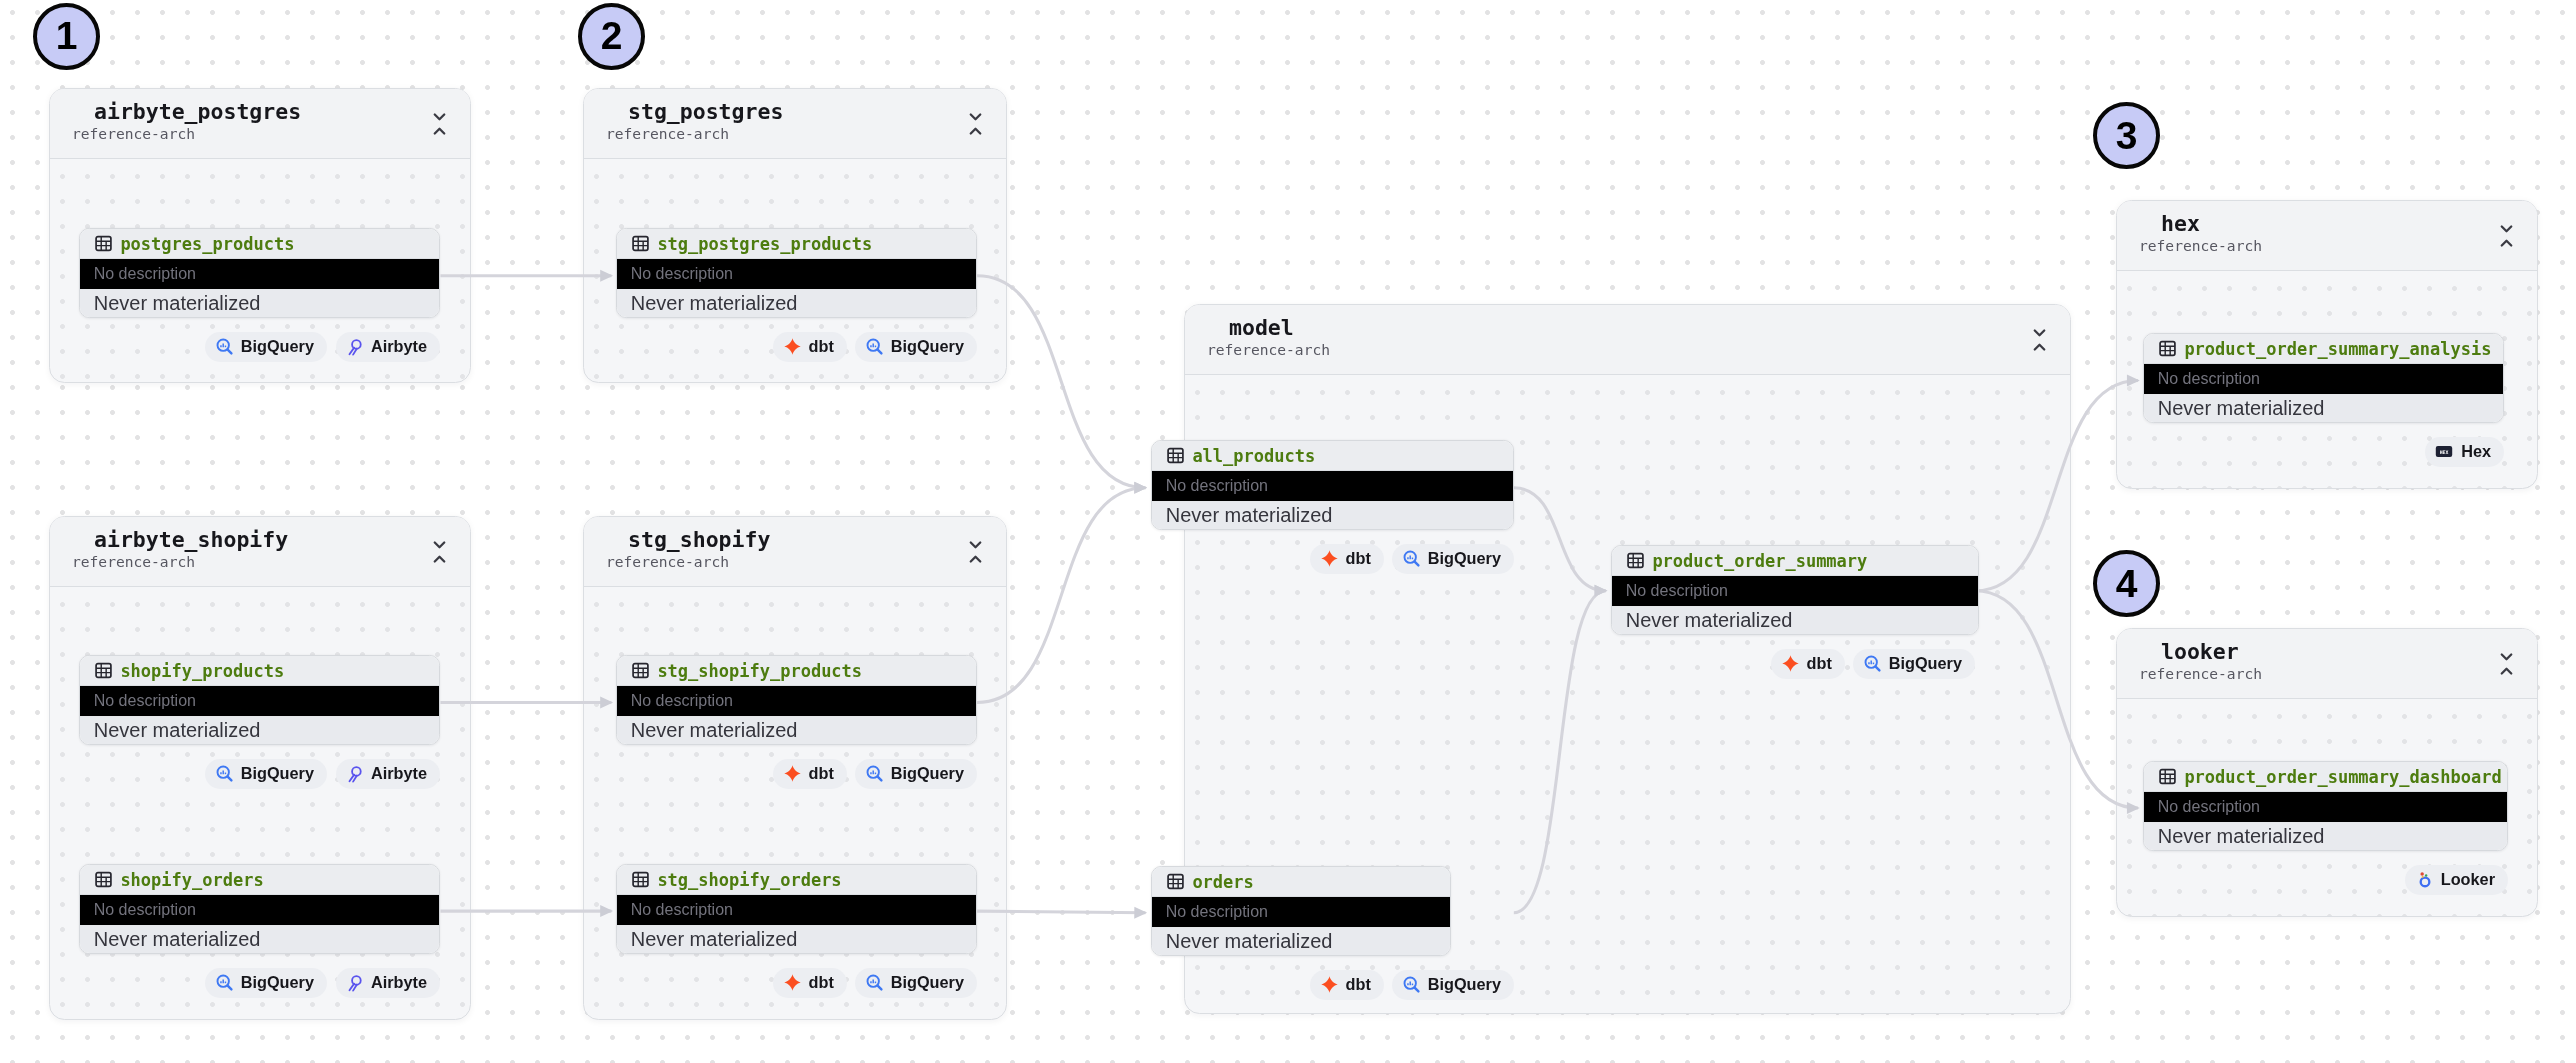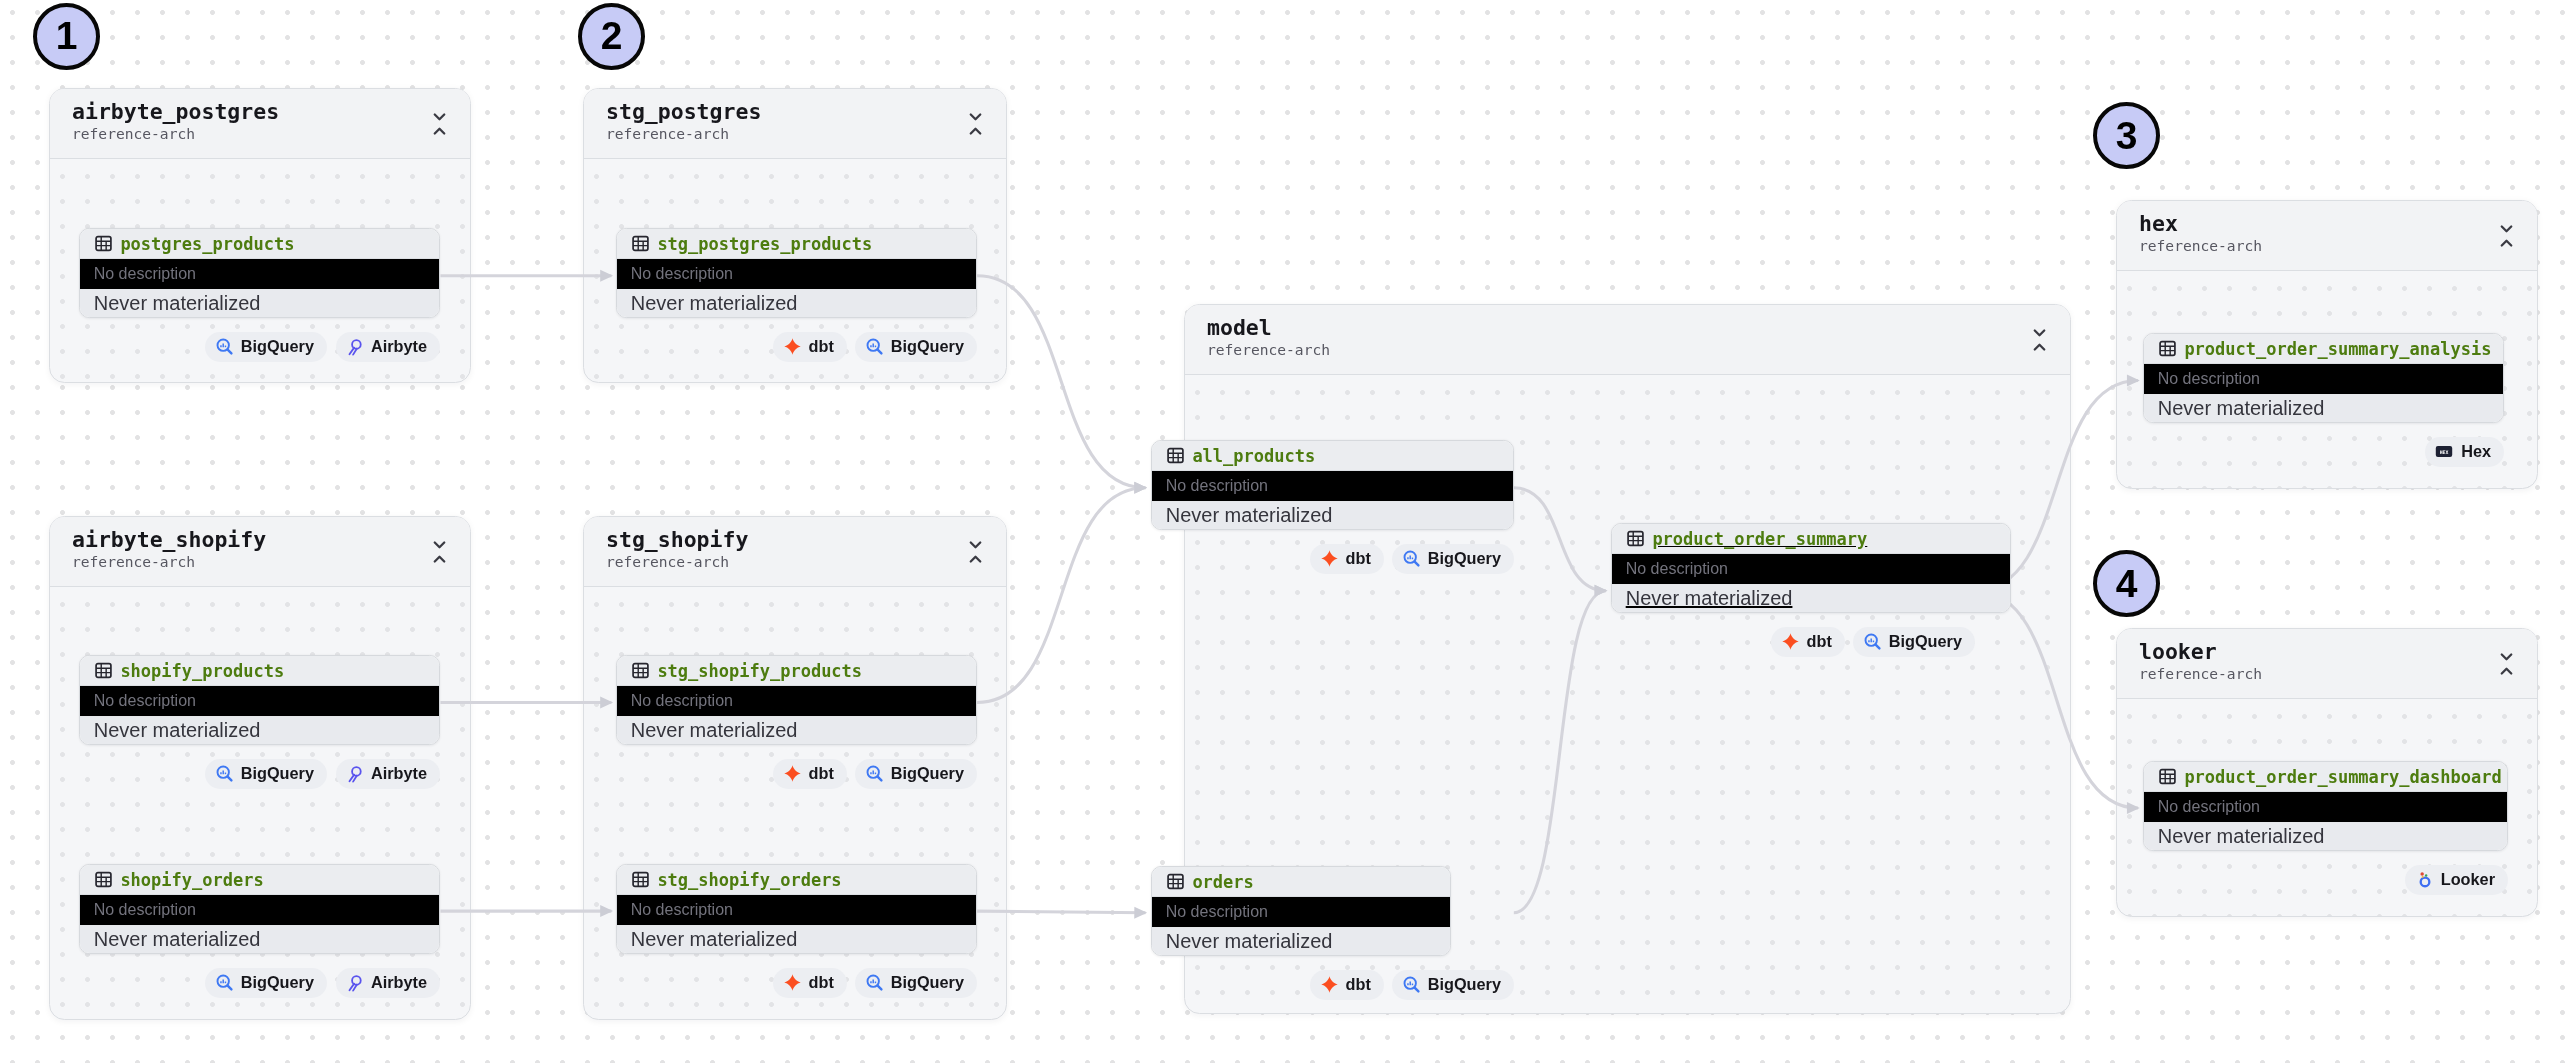--- a/index.html
+++ b/index.html
@@ -17,21 +17,21 @@
     background-image:radial-gradient(circle, rgba(63,63,70,0.10) 2.2px, transparent 2.4px);
     background-size:25px 25px;
     box-shadow:0 1.7px 6.9px rgba(20,20,30,0.05);
     box-sizing:border-box;
   }
   .group-header{
     position:absolute;top:0;left:0;right:0;height:70px;background:#f2f3f5;
     border-bottom:1.7px solid #dbdee2;border-radius:13.7px 13.7px 0 0;
     padding:11px 0 0 22px;box-sizing:border-box;
   }
-  .group-title{font-family:"DejaVu Sans Mono",monospace;font-weight:700;font-size:21.5px;color:#17171c;line-height:1.15;}
+  .group-title{font-family:"DejaVu Sans Mono",monospace;font-weight:700;font-size:21.5px;color:#17171c;line-height:1.15;margin-left:22px;}
   .group-sub{font-family:"DejaVu Sans Mono",monospace;font-size:14.6px;color:#565660;line-height:1.2;}
   .collapse-btn{position:absolute;right:20.6px;top:22px;width:19px;height:26px;cursor:pointer;}
   .node-wrap{position:absolute;z-index:10;}
   .node{
     border:1.7px solid #d6d9dd;border-radius:10.3px;overflow:hidden;background:#fff;
     box-shadow:0 0.9px 2.6px rgba(20,20,30,0.07);cursor:pointer;
   }
   .nr{display:flex;align-items:center;padding:0 13.7px;box-sizing:border-box;}
   .nr-title{height:29px;background:#ebedf0;gap:7.7px;
     font-family:"DejaVu Sans Mono",monospace;font-weight:700;font-size:17px;color:#4d7c0f;white-space:nowrap;}
@@ -440,21 +440,21 @@
                 <line x1="14.6" y1="14.6" x2="19" y2="19" stroke="#3e78f3" stroke-width="2.8" stroke-linecap="round"></line>
                 <line x1="6.9" y1="9.6" x2="6.9" y2="11.8" stroke="#3e78f3" stroke-width="1.7"></line>
                 <line x1="9.5" y1="7.4" x2="9.5" y2="11.8" stroke="#3e78f3" stroke-width="1.7"></line>
                 <line x1="12.1" y1="9.9" x2="12.1" y2="11.8" stroke="#3e78f3" stroke-width="1.7"></line>
               </svg>
             </span>
     <span class="blabel">BigQuery</span>
   </div>
         </div>
   </div>
-      <div class="node-wrap" style="left: 1611px; top: 523px; width: 400px; position: absolute; z-index: 10; text-decoration: underline;">
+      <div class="node-wrap" style="left: 1611px; top: 545px; width: 368px; position: absolute; z-index: 10;">
     <div class="node">
       <div class="nr nr-title">
         <span class="icon tbl">
               <svg width="19" height="19" viewBox="0 0 20 20">
                 <rect x="2.2" y="2.8" width="15.6" height="14.4" rx="2" fill="none" stroke="#26262e" stroke-width="1.8"></rect>
                 <line x1="2.2" y1="7.6" x2="17.8" y2="7.6" stroke="#26262e" stroke-width="1.5"></line>
                 <line x1="2.2" y1="12.2" x2="17.8" y2="12.2" stroke="#26262e" stroke-width="1.5"></line>
                 <line x1="7.6" y1="2.8" x2="7.6" y2="17.2" stroke="#26262e" stroke-width="1.5"></line>
                 <line x1="12.8" y1="7.6" x2="12.8" y2="17.2" stroke="#26262e" stroke-width="1.5"></line>
               </svg>

